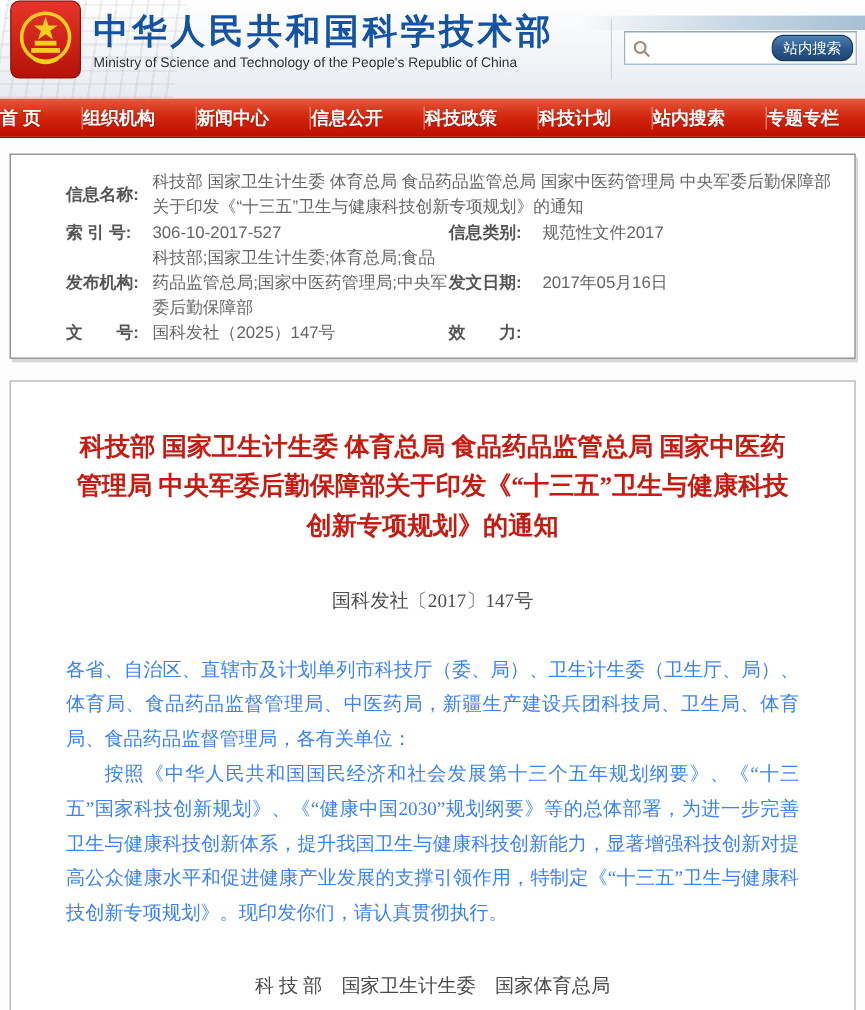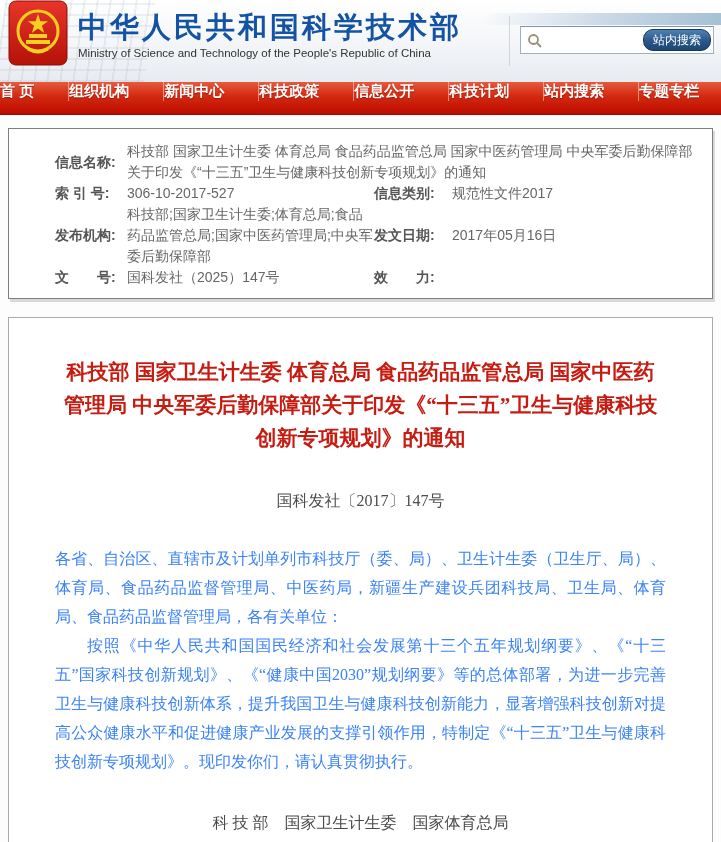--- a/index.html
+++ b/index.html
@@ -53,21 +53,21 @@
   .search-btn {
     position:absolute; right:2px; top:2px; height:22px; padding:0 9px;
     background:linear-gradient(180deg,#4f81b4 0%,#2c5a8c 50%,#1d4672 100%);
     border:1px solid #16395c; border-radius:10px;
     color:#fff; font-size:12px; line-height:20px; cursor:pointer;
     font-family:"Liberation Sans","DejaVu Sans",sans-serif;
   }
 
   
   .main-nav {
-    height:33px; display:flex; align-items:flex-start;
+    height:33px; display:flex; align-items:center;
     background:linear-gradient(180deg,#e55a3e 0%,#d3290f 45%,#bd0c00 100%);
     border-bottom:1px solid #9c0800;
     gap:34px;
   }
   .nav-item {
     flex:1; display:flex; align-items:center; justify-content:center;
     color:#fff; font-size:15px; font-weight:bold; cursor:pointer; white-space:nowrap;
     text-shadow:0 1px 1px rgba(120,10,0,.6);
   }
   .nav-item + .nav-item { border-left:1px solid rgba(255,220,210,.55); }
@@ -133,22 +133,22 @@
       <input class="search-input" type="text" placeholder="" style="">
       <button class="search-btn">站内搜索</button>
     </div>
   </div>
 </header>
 
 <nav class="main-nav">
   <div class="nav-item">首 页</div>
   <div class="nav-item">组织机构</div>
   <div class="nav-item">新闻中心</div>
+  <div class="nav-item">信息公开</div>
   <div class="nav-item">科技政策</div>
-  <div class="nav-item">信息公开</div>
   <div class="nav-item">科技计划</div>
   <div class="nav-item">站内搜索</div>
   <div class="nav-item">专题专栏</div>
   <div class="nav-item">公众参与</div>
 </nav>
 
 <section class="info-box">
   <div class="info-row fullspan">
     <span class="info-label">信息名称:</span>
     <span class="info-value">科技部 国家卫生计生委 体育总局 食品药品监管总局 国家中医药管理局 中央军委后勤保障部关于印发《“十三五”卫生与健康科技创新专项规划》的通知</span>

